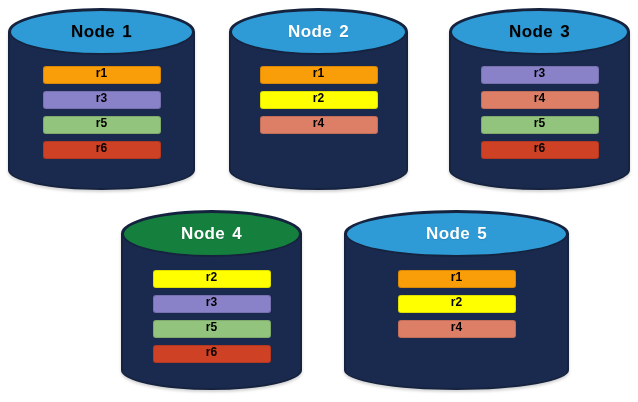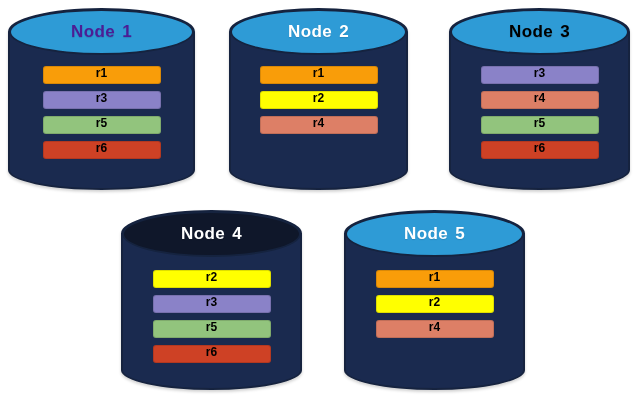--- a/index.html
+++ b/index.html
@@ -96,21 +96,21 @@
     line-height: 1;
   }
 </style>
 </head>
 <body>
 
 <div id="diagram">
     <div class="node" style="left: 8px; top: 8px; width: 187px; height: 182px;">
       <div class="cyl-body" style="background: rgb(26, 42, 79);"></div>
       <div class="cyl-top" style="background: rgb(46, 155, 214);">
-        <div class="node-title" style="color: #4c1d95;"><span>Node</span><span class="num">1</span></div>
+        <div class="node-title" style="color: #000000;"><span>Node</span><span class="num">1</span></div>
       </div>
       <div class="records" style="top: 58px;">
         <div class="record-bar" style="background: rgb(249, 157, 9);">
           <span class="record-label" style="color: rgb(0, 0, 0);">r1</span>
         </div>
         <div class="record-bar" style="background: rgb(138, 130, 200);">
           <span class="record-label" style="color: rgb(0, 0, 0);">r3</span>
         </div>
         <div class="record-bar" style="background: rgb(146, 196, 125);">
           <span class="record-label" style="color: rgb(0, 0, 0);">r5</span>
@@ -152,39 +152,39 @@
         <div class="record-bar" style="background: rgb(146, 196, 125);">
           <span class="record-label" style="color: rgb(0, 0, 0);">r5</span>
         </div>
         <div class="record-bar" style="background: rgb(206, 65, 37);">
           <span class="record-label" style="color: rgb(0, 0, 0);">r6</span>
         </div>
       </div>
     </div>
     <div class="node" style="left: 121px; top: 210px; width: 181px; height: 180px;">
       <div class="cyl-body" style="background: rgb(26, 42, 79);"></div>
-      <div class="cyl-top" style="background: #0f172a;">
+      <div class="cyl-top" style="background: #15803d;">
         <div class="node-title" style="color: rgb(255, 255, 255);"><span>Node</span><span class="num">4</span></div>
       </div>
       <div class="records" style="top: 60px;">
         <div class="record-bar" style="background: rgb(255, 255, 0);">
           <span class="record-label" style="color: rgb(0, 0, 0);">r2</span>
         </div>
         <div class="record-bar" style="background: rgb(138, 130, 200);">
           <span class="record-label" style="color: rgb(0, 0, 0);">r3</span>
         </div>
         <div class="record-bar" style="background: rgb(146, 196, 125);">
           <span class="record-label" style="color: rgb(0, 0, 0);">r5</span>
         </div>
         <div class="record-bar" style="background: rgb(206, 65, 37);">
           <span class="record-label" style="color: rgb(0, 0, 0);">r6</span>
         </div>
       </div>
     </div>
-    <div class="node" style="left: 344px; top: 210px; width: 181px; height: 180px;">
+    <div class="node" style="left: 344px; top: 210px; width: 181px; height: 180px; padding-left: 44px;">
       <div class="cyl-body" style="background: rgb(26, 42, 79);"></div>
       <div class="cyl-top" style="background: rgb(46, 155, 214);">
         <div class="node-title" style="color: rgb(255, 255, 255);"><span>Node</span><span class="num">5</span></div>
       </div>
       <div class="records" style="top: 60px;">
         <div class="record-bar" style="background: rgb(249, 157, 9);">
           <span class="record-label" style="color: rgb(0, 0, 0);">r1</span>
         </div>
         <div class="record-bar" style="background: rgb(255, 255, 0);">
           <span class="record-label" style="color: rgb(0, 0, 0);">r2</span>

